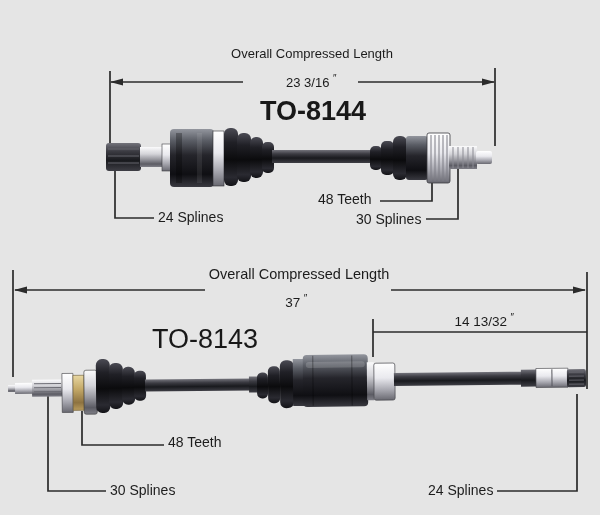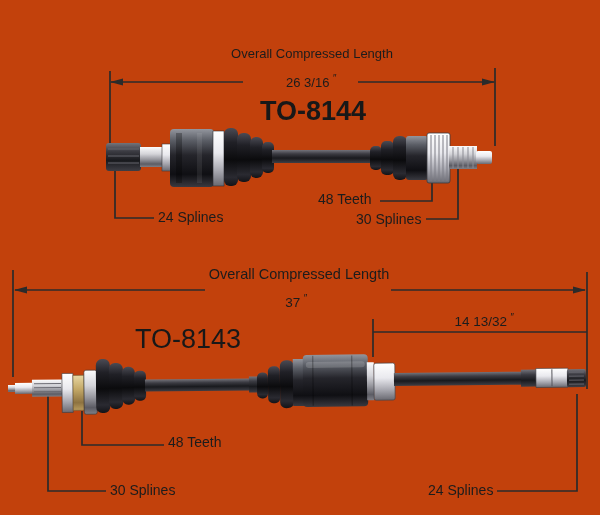--- a/index.html
+++ b/index.html
@@ -1,32 +1,32 @@
 <!DOCTYPE html>
 <html><head>
 <meta charset="utf-8">
 <style>
   html,body{margin:0;padding:0;background:#ffffff;}
   .canvas{
-    position:relative;width:600px;height:515px;background:#c2410c;overflow:hidden;
+    position:relative;width:600px;height:515px;background:#e5e5e5;overflow:hidden;
     font-family:"Liberation Sans",sans-serif;color:#1c1c1c;
   }
   .canvas svg{position:absolute;left:0;top:0;}
   .lbl{position:absolute;white-space:nowrap;font-size:14px;color:#1c1c1c;line-height:1.15;}
   .ctr{text-align:center;}
   .title-top{left:150px;top:47px;width:324px;font-size:13px;}
   .value-top{left:230px;top:73px;width:162px;font-size:13px;}
   .pn-top{left:213px;top:96px;width:200px;font-size:27px;color:#181818;font-weight:bold;}
   .teeth-top{left:318px;top:191px;}
   .spl-left-top{left:158px;top:209px;}
   .spl-right-top{left:356px;top:211px;}
   .title-bot{left:139px;top:266px;width:320px;font-size:14.5px;}
   .value-bot{left:216px;top:293px;width:160px;font-size:13.5px;}
   .value-sec{left:404px;top:312px;width:160px;font-size:13.5px;}
-  .pn-bot{left:88px;top:324px;width:200px;font-size:27px;color:#181818;}
+  .pn-bot{left:105px;top:324px;width:200px;font-size:27px;color:#181818;}
   .teeth-bot{left:168px;top:434px;}
   .spl-left-bot{left:110px;top:482px;}
   .spl-right-bot{left:428px;top:482px;}
   .unit{font-size:10px;font-style:italic;vertical-align:5px;margin-left:3px;}
 </style>
 </head>
 <body>
 
 <div class="canvas">
 
@@ -185,21 +185,21 @@
         <path d="M552,372 v17" stroke="#55555c" stroke-width="1"></path>
       </g>
       <g>
         <rect x="567" y="372" width="19" height="18" rx="2" fill="url(#gShaft)"></rect>
         <path d="M569,375 h15 M569,379 h15 M569,383 h15 M569,387 h15" stroke="#6a6a72" stroke-width="0.9"></path>
       </g>
     </g>
   </svg>
 
   <div class="lbl ctr title-top">Overall Compressed Length</div>
-  <div class="lbl ctr value-top"><span>26 3/16</span><span class="unit">″</span></div>
+  <div class="lbl ctr value-top"><span>23 3/16</span><span class="unit">″</span></div>
   <div class="lbl ctr pn-top">TO-8144</div>
   <div class="lbl teeth-top">48 Teeth</div>
   <div class="lbl spl-left-top">24 Splines</div>
   <div class="lbl spl-right-top">30 Splines</div>
 
   <div class="lbl ctr title-bot">Overall Compressed Length</div>
   <div class="lbl ctr value-bot"><span>37</span><span class="unit">″</span></div>
   <div class="lbl ctr value-sec"><span>14 13/32</span><span class="unit">″</span></div>
   <div class="lbl ctr pn-bot">TO-8143</div>
   <div class="lbl teeth-bot">48 Teeth</div>

